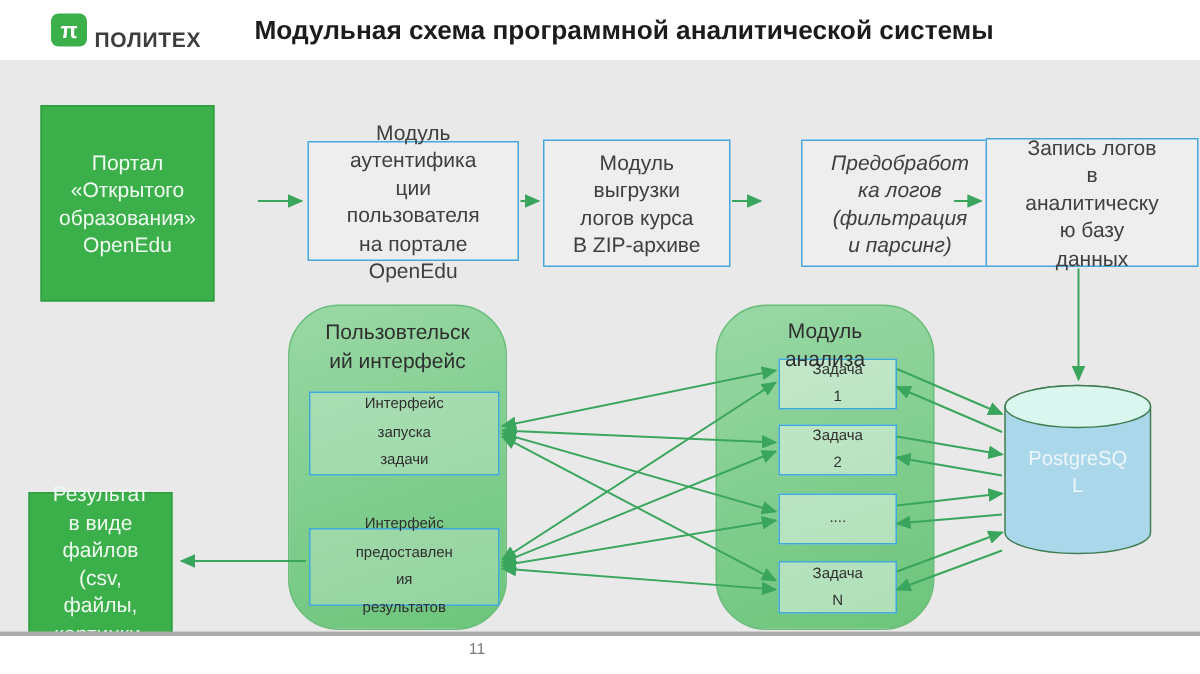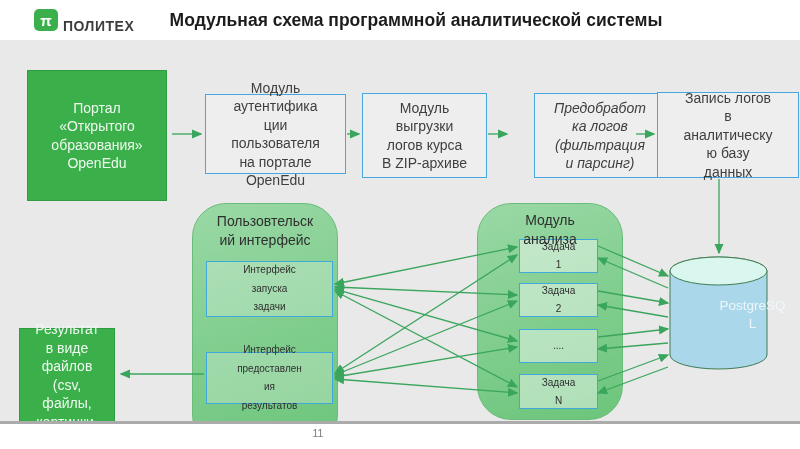--- a/index.html
+++ b/index.html
@@ -26,21 +26,21 @@
     white-space:pre-line;box-sizing:border-box;}
   .green-fill{background:#3bb04a;border:1px solid #2f9c3f;color:#eef9f0;font-size:14px;line-height:18.5px;}
   .blue-box{background:#eeeeee;border:1.5px solid #45a7dd;color:#3f3f3f;font-size:14px;line-height:18.5px;}
   .container-green{position:absolute;border-radius:34px;border:1px solid #69bd79;box-sizing:border-box;
     background:linear-gradient(160deg,#9ad8a5 0%,#84cf92 45%,#6cc57a 100%);}
   .container-label{position:absolute;left:0;width:100%;text-align:center;color:#2f2f2f;
     font-size:14px;line-height:18.5px;white-space:pre-line;z-index:3;}
   .inner-blue{background:rgba(255,255,255,0.25);border:1.5px solid #3fa9dc;color:#2f2f2f;font-size:10px;line-height:18.5px;z-index:2;align-items:center;}
   .task-box{background:rgba(255,255,255,0.45);border:1.5px solid #3fa9dc;color:#2f2f2f;font-size:10px;line-height:18px;z-index:2;}
   .db-label{position:absolute;left:670px;top:297px;width:97px;text-align:center;z-index:4;
-    color:rgba(242,250,252,0.92);font-size:13.5px;line-height:18px;padding-left:34px;}
+    color:rgba(242,250,252,0.92);font-size:13.5px;line-height:18px;}
   .db-label span{display:inline-block;width:72px;word-break:break-all;}
   .connector-layer{position:absolute;left:0;top:0;width:800px;height:449px;z-index:5;pointer-events:none;}
   .shape-layer{position:absolute;left:0;top:0;width:800px;height:449px;z-index:1;pointer-events:none;}
 </style>
 </head>
 <body>
 
 <div class="slide">
 
   <div class="header">
@@ -50,21 +50,21 @@
   </div>
 
   <div class="content"></div>
 
   <svg class="shape-layer" viewBox="0 0 800 449">
     <path d="M670,271 L670,355 A48.5,14 0 0,0 767,355 L767,271 A48.5,14 0 0,0 670,271 Z" fill="#abd7ea" stroke="#417c52" stroke-width="1"></path>
     <ellipse cx="718.5" cy="271" rx="48.5" ry="14" fill="#d9f7ef" stroke="#417c52" stroke-width="1"></ellipse>
   </svg>
   <div class="db-label"><span>PostgreSQL</span></div>
 
-  <div class="node green-fill" style="left:27px;top:70px;width:140px;height:131px;">
+  <div class="node green-fill" style="left:27px;top:70px;width:116px;height:131px;">
     <span>Портал
 «Открытого
 образования»
 OpenEdu</span>
   </div>
 
   <div class="node blue-box" style="left:205px;top:94px;width:141px;height:80px;">
     <span>Модуль
 аутентифика
 ции
@@ -88,21 +88,21 @@
   </div>
 
   <div class="node blue-box" style="left:657px;top:92px;width:142px;height:86px;">
     <span>Запись логов
 в
 аналитическу
 ю базу
 данных</span>
   </div>
 
-  <div class="container-green" style="left:192px;top:203px;width:146px;height:246px;">
+  <div class="container-green" style="left:192px;top:203px;width:146px;height:217px;">
     <div class="container-label" style="top:8px;">Пользовтельск
 ий интерфейс</div>
     <div class="node inner-blue" style="left:13px;top:57px;width:127px;height:56px;">
       <span>Интерфейс
 запуска
 задачи</span>
     </div>
     <div class="node inner-blue" style="left:13px;top:148px;width:127px;height:52px;">
       <span>Интерфейс
 предоставлен

